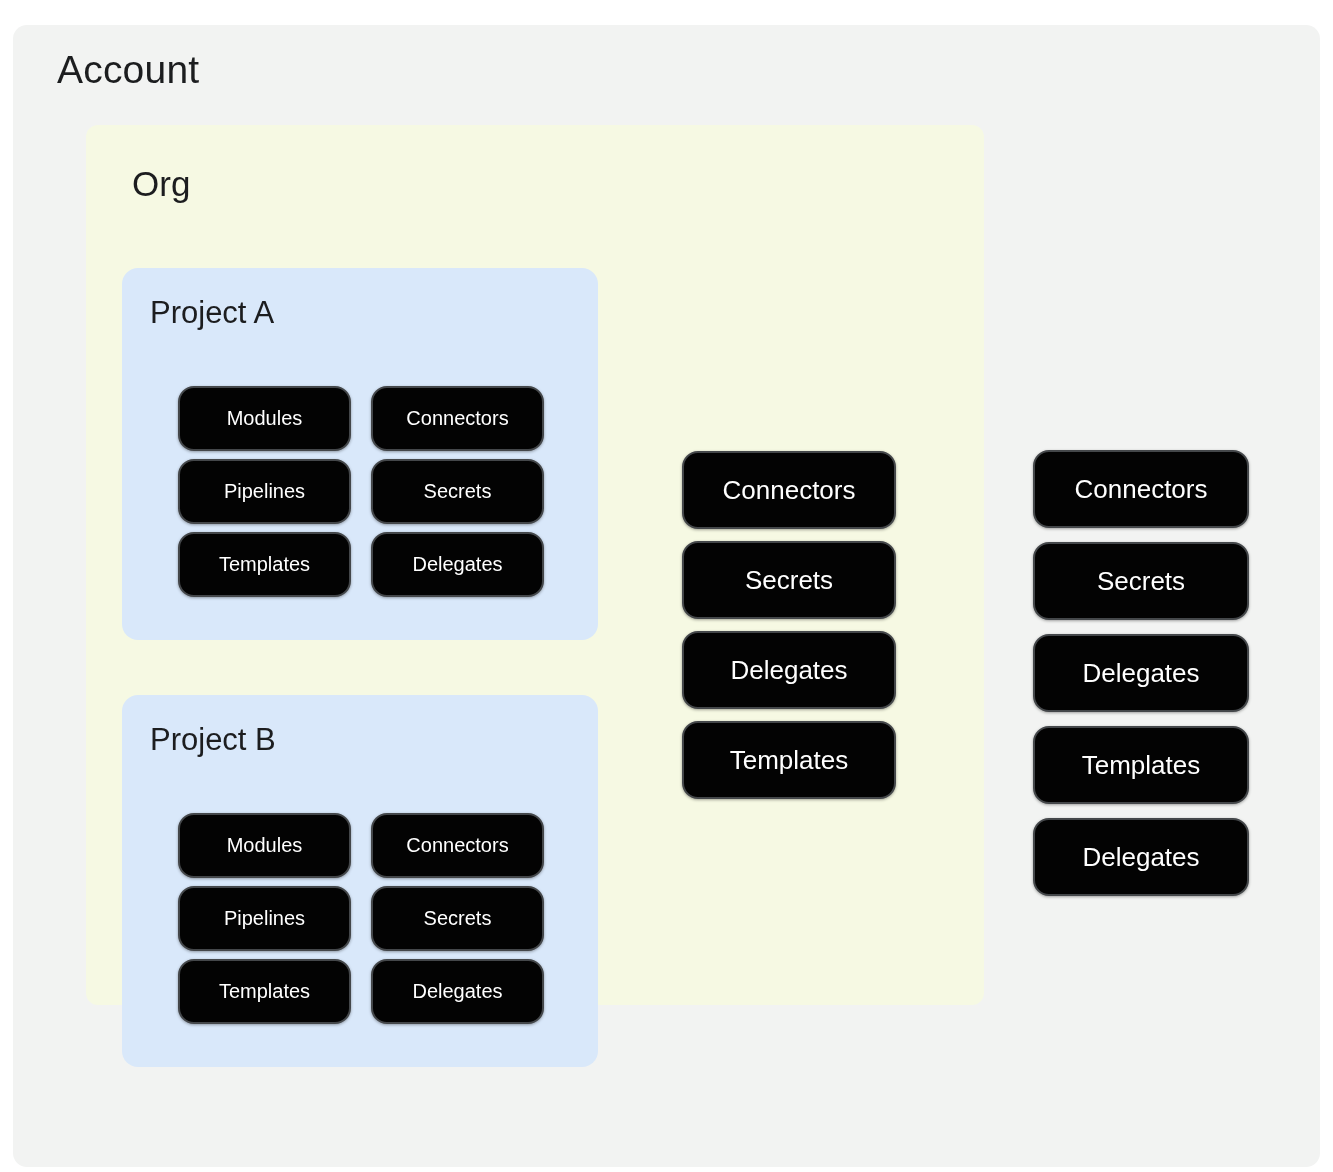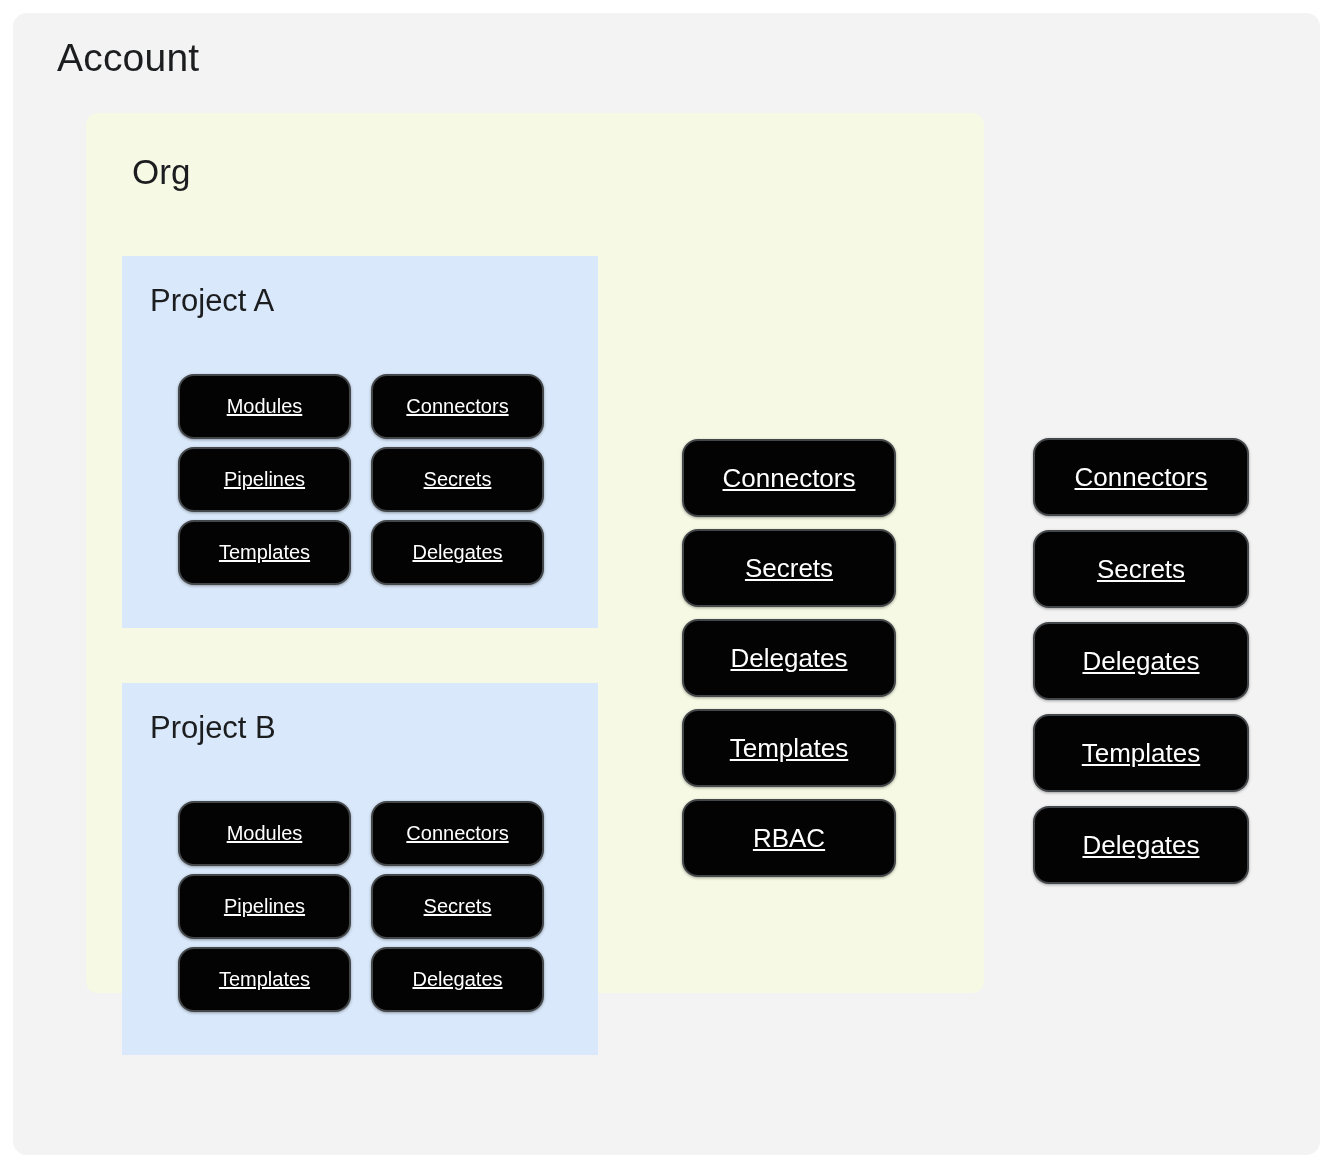--- a/index.html
+++ b/index.html
@@ -18,21 +18,21 @@
     width: 1333px;
     height: 1172px;
     position: relative;
     background: var(--page-bg);
     font-family: "Liberation Sans", sans-serif;
     color: var(--text);
     overflow: hidden;
   }
   .account-box {
     position: absolute;
-    left: 13px; top: 13px;
+    left: 13px; top: 25px;
     width: 1307px; height: 1142px;
     background: var(--account-bg);
     border-radius: 14px;
   }
   .account-title {
     position: absolute;
     left: 44px; top: 22px;
     font-size: 39px;
     line-height: 1.2;
     letter-spacing: 0.2px;
@@ -48,21 +48,21 @@
     position: absolute;
     left: 46px; top: 38px;
     font-size: 35px;
     line-height: 1.2;
   }
   .project-box {
     position: absolute;
     left: 36px;
     width: 476px; height: 372px;
     background: var(--project-bg);
-    border-radius: 0;
+    border-radius: 16px;
   }
   .project-a { top: 143px; }
   .project-b { top: 570px; padding-left: 36px; }
   .project-title {
     position: absolute;
     left: 28px; top: 26px;
     font-size: 31px;
     line-height: 1.2;
   }
   .project-grid {
@@ -77,21 +77,20 @@
     background: var(--pill-bg);
     border: 2px solid var(--pill-border);
     border-radius: 16px;
     color: var(--pill-text);
     display: flex;
     align-items: center;
     justify-content: center;
     box-shadow: 0 1px 3px rgba(0,0,0,0.35);
     text-align: right;
     white-space: nowrap;
-    text-decoration: underline;
   }
   .pill-sm {
     height: 65px;
     font-size: 20px;
   }
   .pill-lg {
     height: 78px;
     font-size: 26px;
   }
   .org-pills {
@@ -142,21 +141,20 @@
         <div class="pill pill-sm">Templates</div>
         <div class="pill pill-sm">Delegates</div>
       </div>
     </div>
 
     <div class="org-pills">
       <div class="pill pill-lg">Connectors</div>
       <div class="pill pill-lg">Secrets</div>
       <div class="pill pill-lg">Delegates</div>
       <div class="pill pill-lg">Templates</div>
-      <div class="pill pill-lg">RBAC</div>
     </div>
   </div>
 
   <div class="account-pills">
     <div class="pill pill-lg">Connectors</div>
     <div class="pill pill-lg">Secrets</div>
     <div class="pill pill-lg">Delegates</div>
     <div class="pill pill-lg">Templates</div>
     <div class="pill pill-lg">Delegates</div>
   </div>

